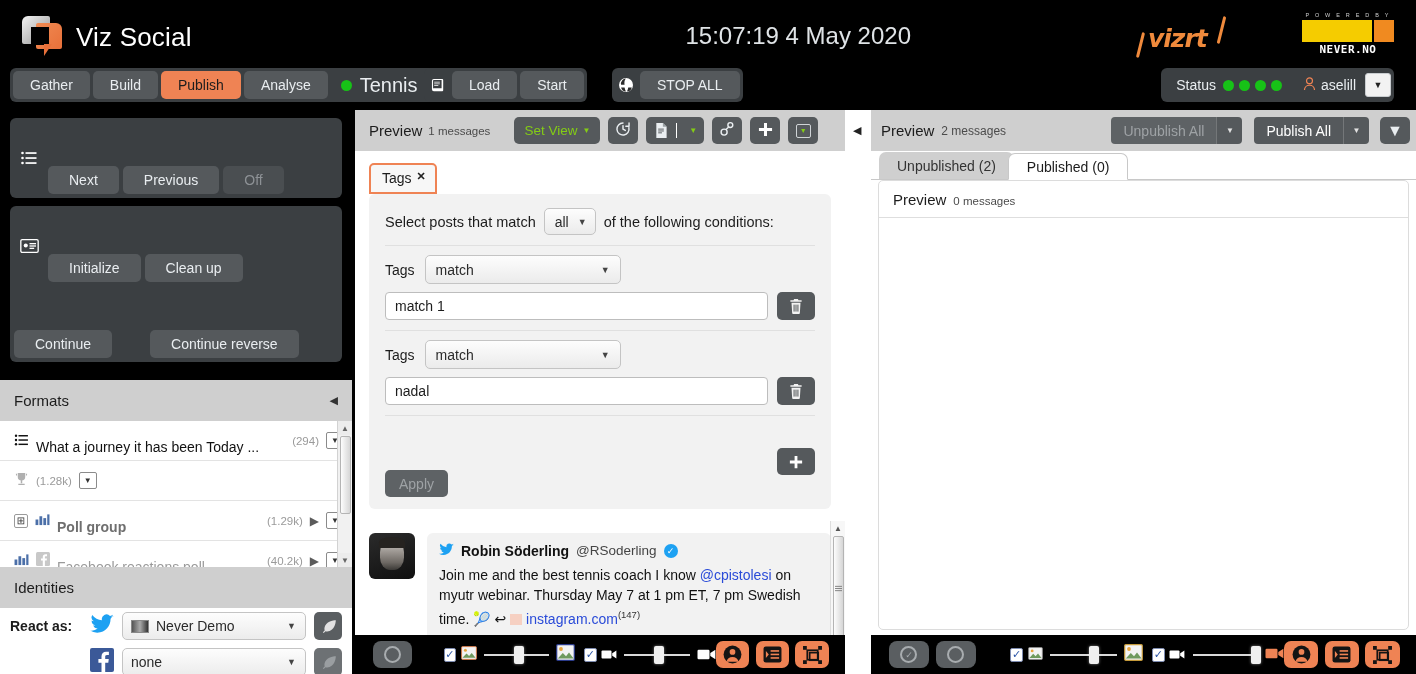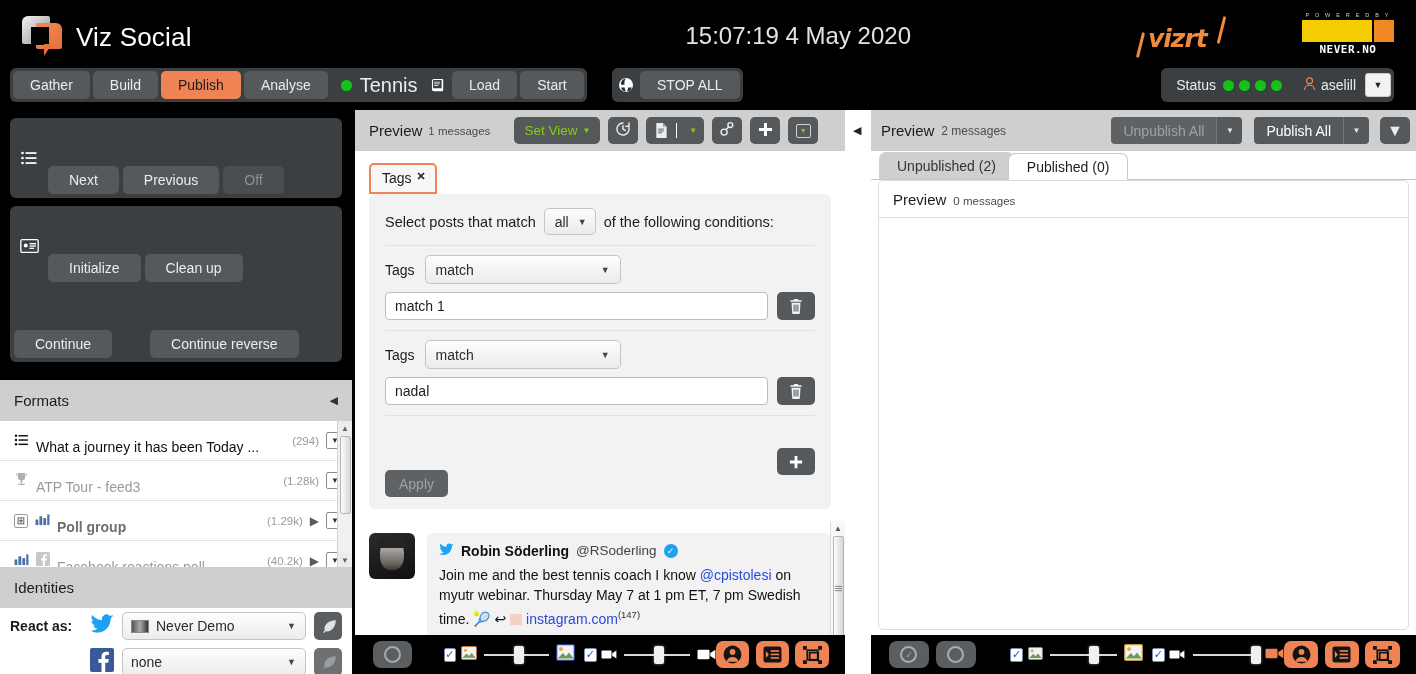--- a/index.html
+++ b/index.html
@@ -417,21 +417,20 @@
           <span class="cnt">(294)</span>
           <span class="mini-sq">▼</span>
         </div>
 
         <div class="frow">
           <span>
             <svg width="15" height="14" viewBox="0 0 16 15">
                 <path fill="#b0b0b0" d="M4 1h8v4a4 4 0 01-8 0V1zM2 2h1.2v2.2A1.6 1.6 0 012 2.8V2zm11 0h1v.8a1.6 1.6 0 01-1.2 1.4V2zM7.2 9h1.6v3H7.2zM4.6 12.6h6.8V14H4.6z"></path>
               </svg>
           </span>
-          <span class="fname dim">ATP Tour - feed3</span>
           <span class="cnt">(1.28k)</span>
           <span class="mini-sq">▼</span>
         </div>
 
         <div class="frow">
           <span class="mini-sq" style="width:14px;height:14px;border-color:#9a9a9a;font-size:10px">⊞</span>
           <span>
             <svg width="15" height="13" viewBox="0 0 16 14">
                 <g fill="#4b6fa8">
                   <rect x="0.5" y="7" width="3" height="6"></rect>

